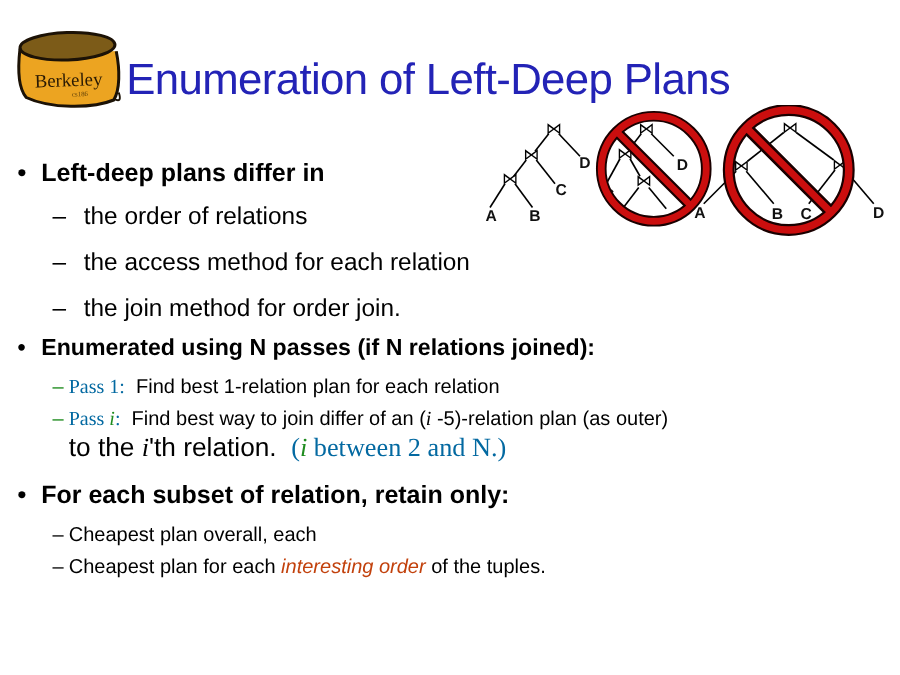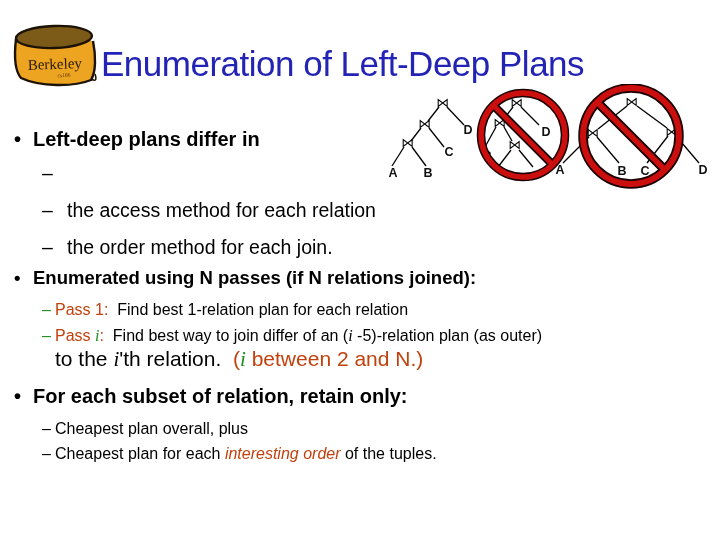--- a/index.html
+++ b/index.html
@@ -27,21 +27,21 @@
   
   .ls{left:42px;font-size:19.5px;line-height:24px;}
   .ls .m{width:25px;}
 
   
   .l2{left:42px;font-size:16px;line-height:21px;}
   .l2 .m{width:13px;}
   .l2c{left:55px;font-size:21px;line-height:21px;}
   .p .m{color:#1f8c1f;}
 
-  .g{color:#c2410c;}
+  .g{color:#0369a1;font-family:Liberation Serif, serif;}
   .vi{font-style:italic;font-family:"Liberation Serif",serif;}
   .gvi{color:#1f8c1f;font-style:italic;font-family:"Liberation Serif",serif;}
   .gi{color:#c2410c;font-style:italic;}
 
   #logo{position:absolute;left:6px;top:12px;}
   #diagram{position:absolute;left:380px;top:84px;}
   .edge{stroke:#000;stroke-width:1.3;fill:none;}
   .join{font-family:"DejaVu Sans",sans-serif;font-size:13px;fill:#000;text-anchor:middle;}
   .leaf{font-size:12.5px;font-weight:bold;fill:#111;text-anchor:middle;font-family:"Liberation Sans",sans-serif;}
   .ringb{fill:none;stroke:#1a0000;}
@@ -123,28 +123,29 @@
       <line x1="218" y1="19" x2="284" y2="85" stroke="#cb0e0e" stroke-width="5.5" stroke-linecap="round"></line>
     </g>
   </svg>
 
   <div class="row l1" style="top:127px">
     <span class="m">•</span>
     <span class="t">Left-deep plans differ in</span>
   </div>
   <div class="row ls" style="top:161px">
     <span class="m">–</span>
+    <span class="t">the order of relations</span>
   </div>
   <div class="row ls" style="top:198px">
     <span class="m">–</span>
     <span class="t">the access method for each relation</span>
   </div>
   <div class="row ls" style="top:235px">
     <span class="m">–</span>
-    <span class="t">the order method for each join.</span>
+    <span class="t">the join method for order join.</span>
   </div>
 
   <div class="row l1 b2size" style="top:266px">
     <span class="m">•</span>
     <span class="t">Enumerated using N passes (if N relations joined):</span>
   </div>
   <div class="row l2 p" style="top:299px">
     <span class="m">–</span>
     <span class="t"><span class="seg g">Pass 1:</span><span class="seg">  Find best 1-relation plan for each relation</span></span>
   </div>
@@ -155,20 +156,20 @@
   <div class="row l2c" style="top:348px">
     <span class="t"><span class="seg">to the </span><span class="seg vi">i</span><span class="seg">'th relation.  </span><span class="seg g">(</span><span class="seg gvi">i</span><span class="seg g"> between 2 and N.)</span></span>
   </div>
 
   <div class="row l1" style="top:384px">
     <span class="m">•</span>
     <span class="t">For each subset of relation, retain only:</span>
   </div>
   <div class="row l2" style="top:418px">
     <span class="m">–</span>
-    <span class="t"><span class="seg">Cheapest plan overall, plus</span></span>
+    <span class="t"><span class="seg">Cheapest plan overall, each</span></span>
   </div>
   <div class="row l2" style="top:443px">
     <span class="m">–</span>
     <span class="t"><span class="seg">Cheapest plan for each </span><span class="seg gi">interesting order</span><span class="seg"> of the tuples.</span></span>
   </div>
 
 </div>
 
 </body></html>

